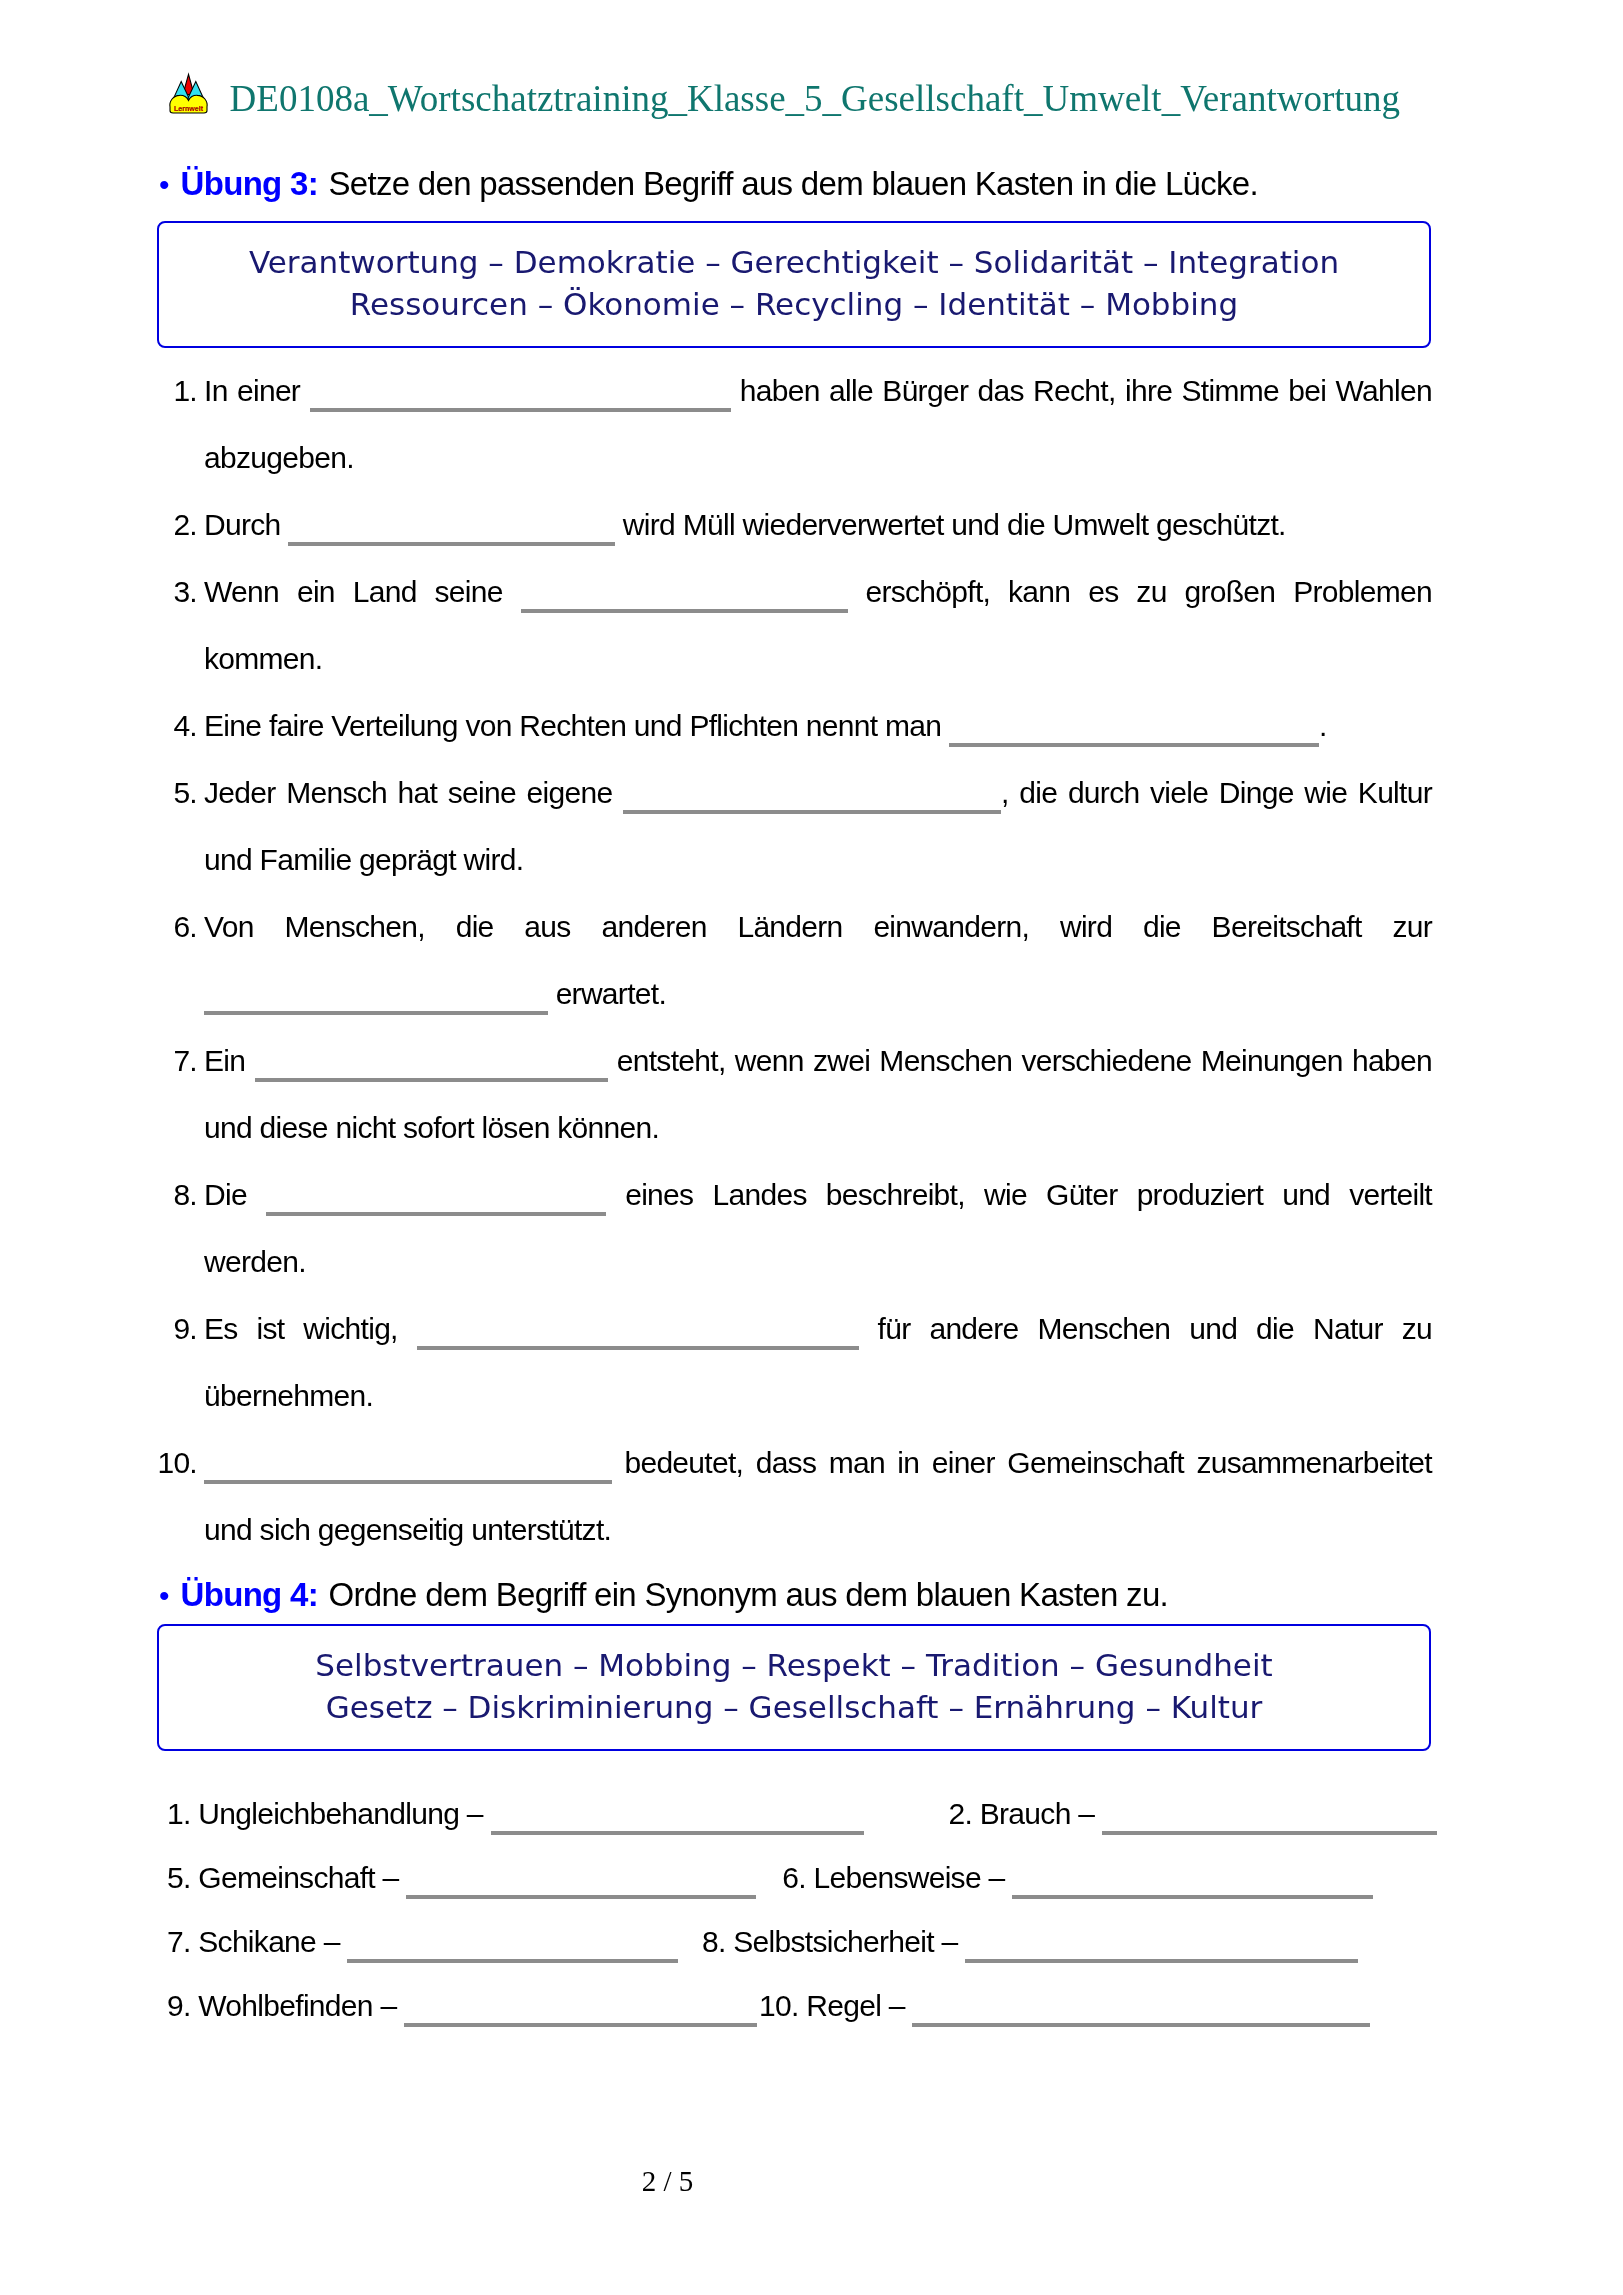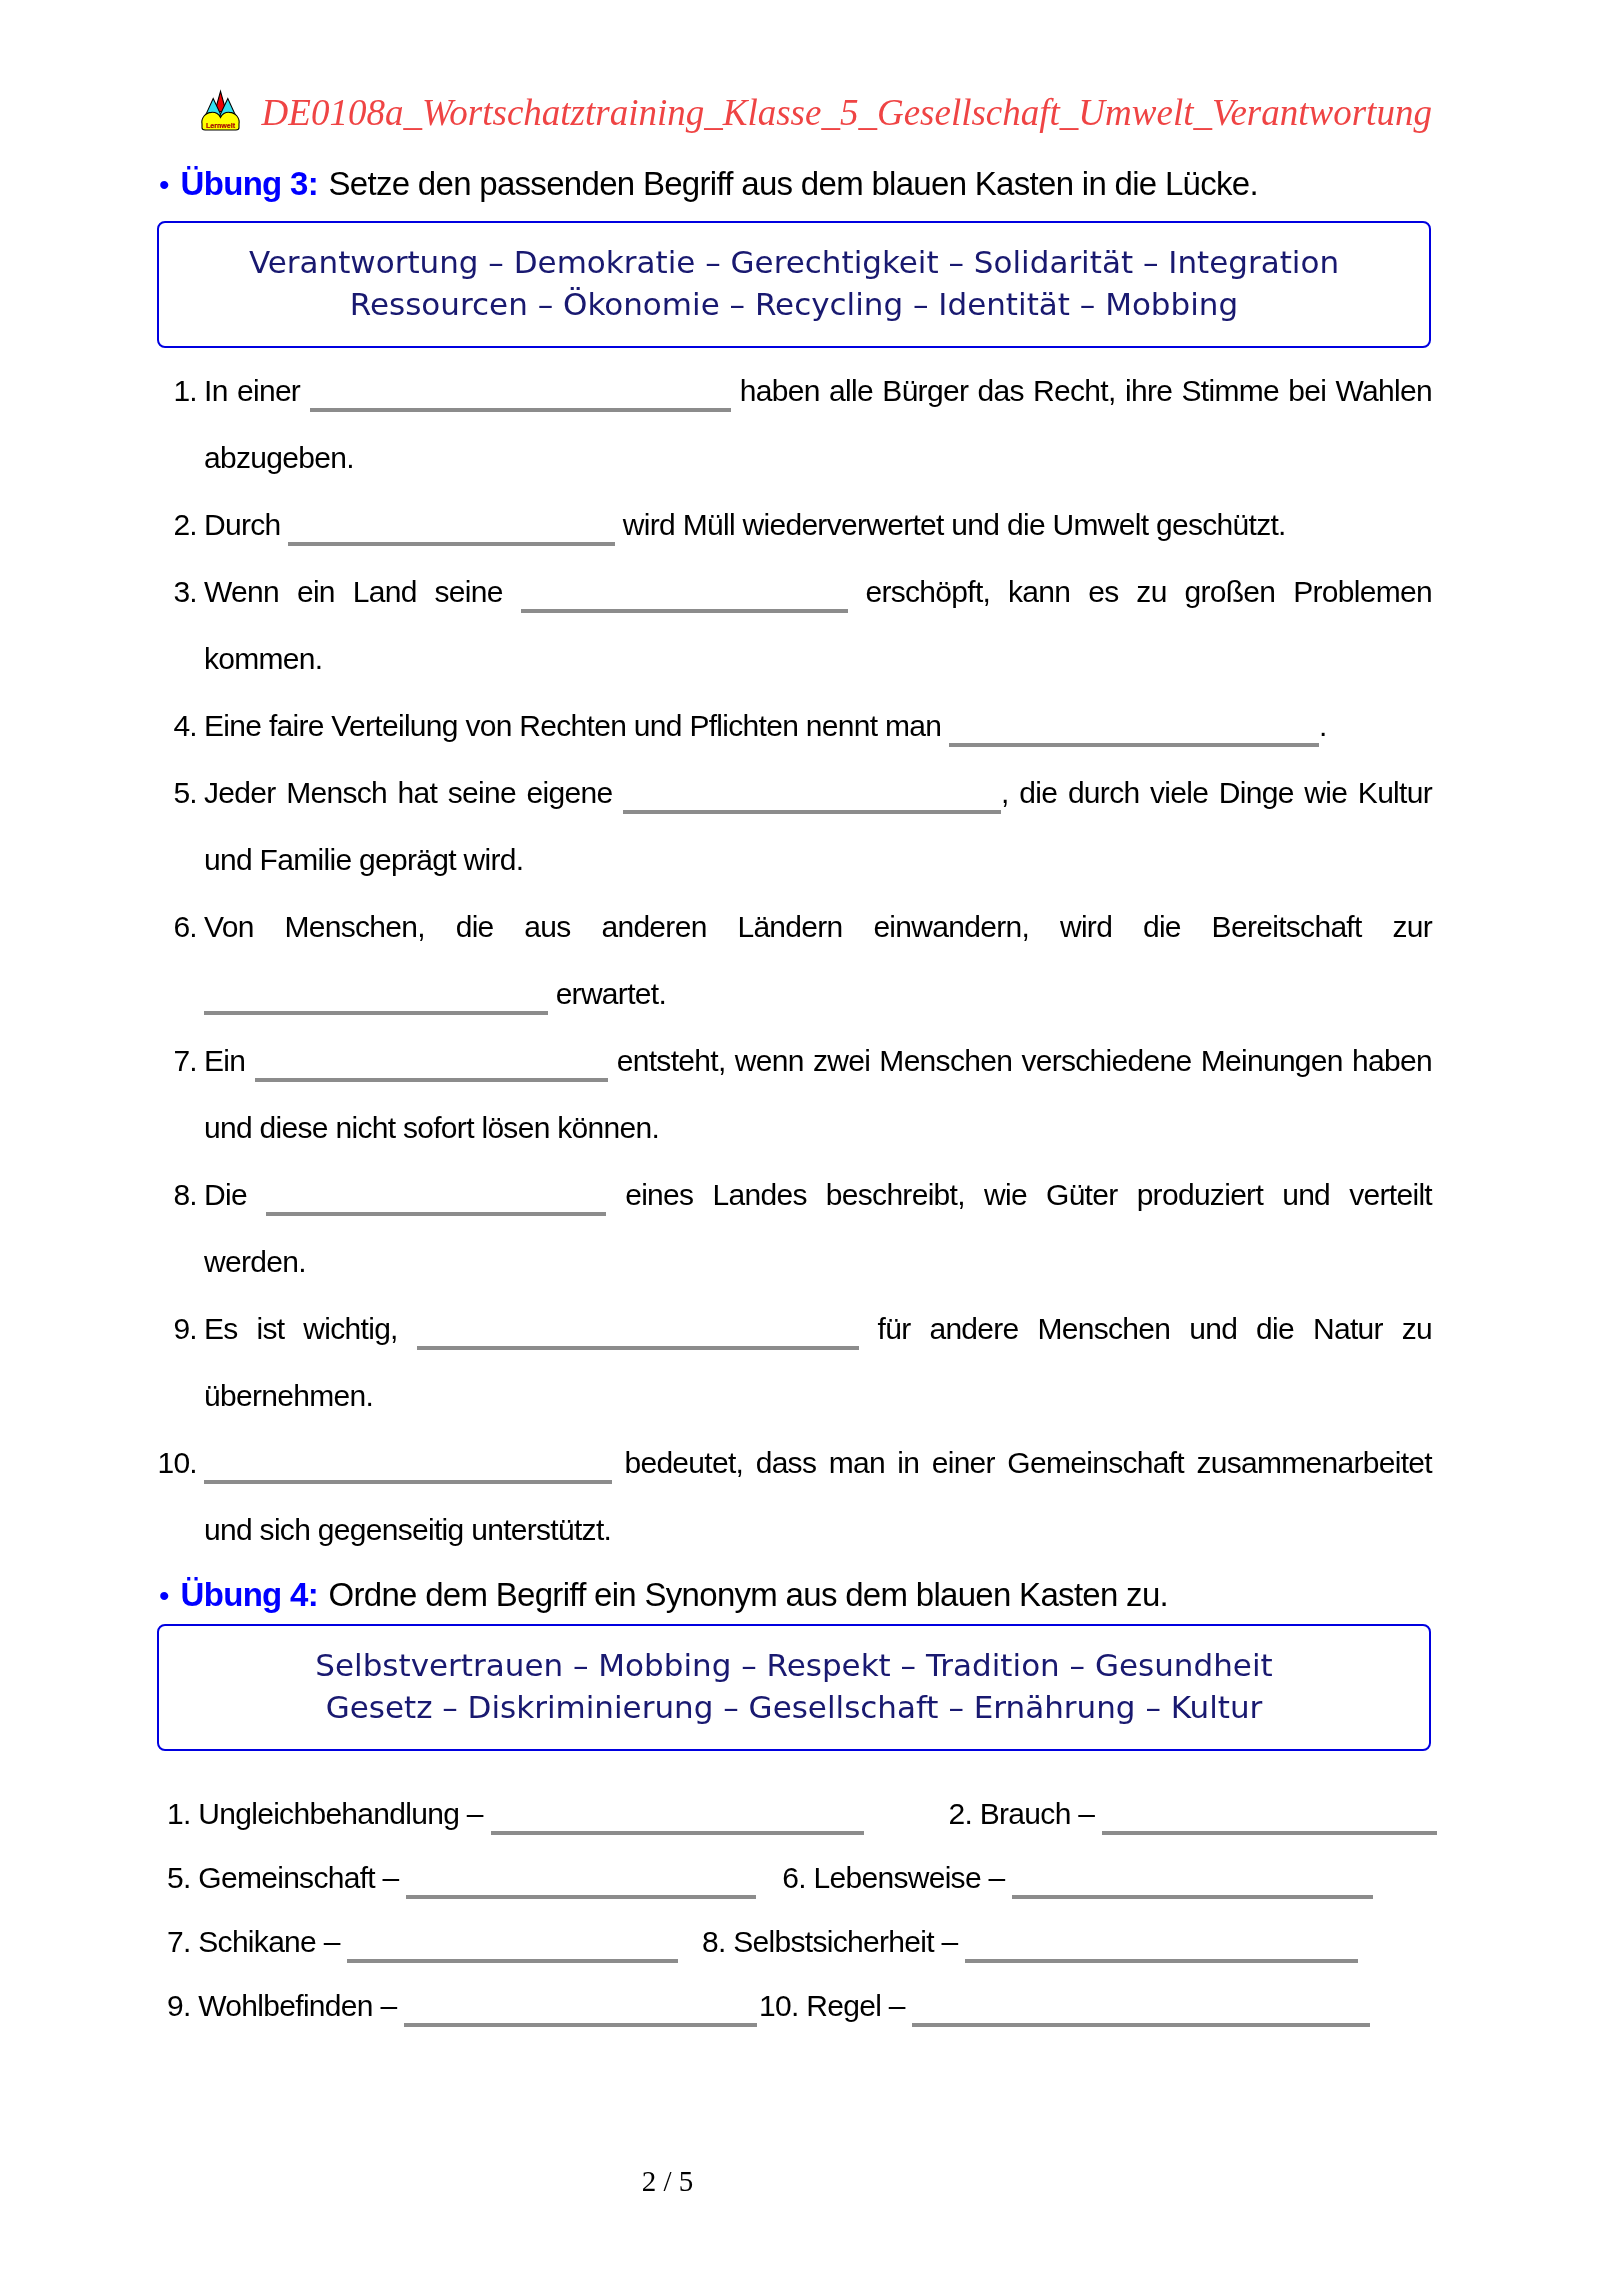--- a/index.html
+++ b/index.html
@@ -15,32 +15,31 @@
     position:relative;
     width:1623px;height:2295px;
     margin:0 auto;
     background:#ffffff;
     font-family:"Liberation Sans",sans-serif;
     color:var(--ink);
     overflow:hidden;
   }
   
   .header{
-    position:absolute;left:167px;top:88px;
-    display:flex;align-items:center;margin-left:32px;
+    position:absolute;left:167px;top:71px;
+    display:flex;align-items:flex-end;
   }
   .logo{width:43px;height:47px;flex:0 0 auto;}
   .doc-title{
     margin-left:19.6px;
     font-family:"Liberation Serif",serif;
-    font-style:italic;
     font-size:37px;
     letter-spacing:0px;
     white-space:nowrap;
-    color:#ef4444;
+    color:#0f766e;
   }
   
   .ex-heading{
     position:absolute;left:159px;
     font-size:33px;line-height:39px;
     letter-spacing:-0.7px;
     white-space:nowrap;
   }
   .ex-heading .bullet{color:var(--blue);font-size:30px;margin-right:11.8px;}
   .ex-heading .ex-label{color:var(--blue);font-weight:bold;margin-right:10.5px;}

